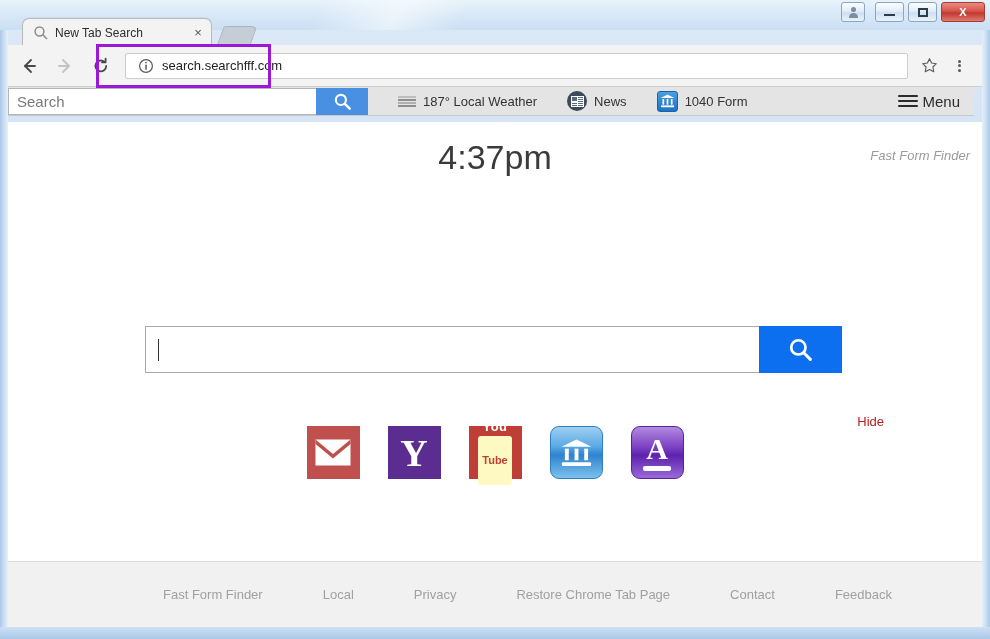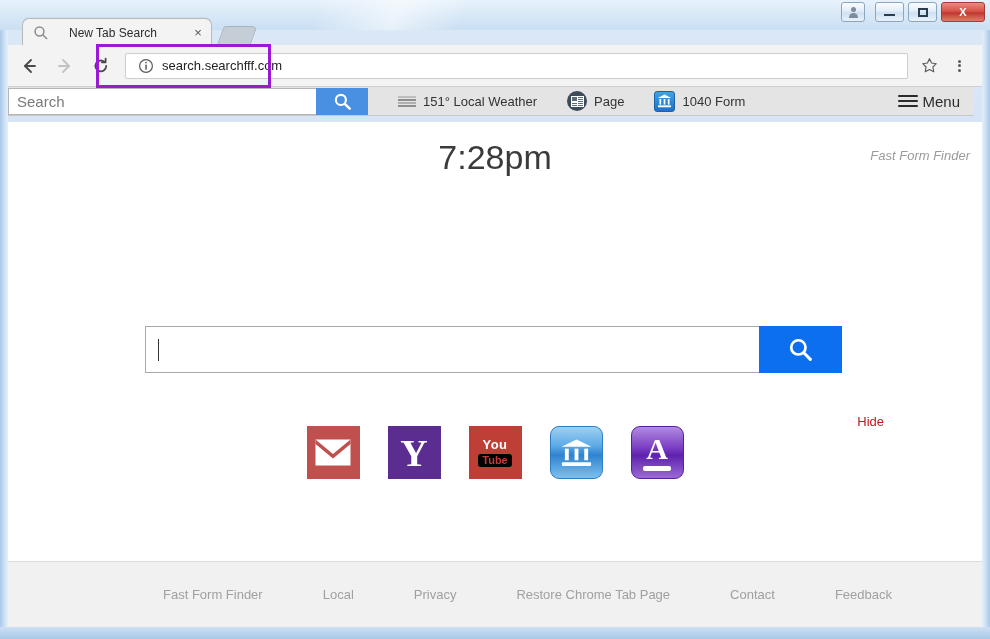--- a/index.html
+++ b/index.html
@@ -62,21 +62,20 @@
   #tabstrip { position: absolute; left: 0; top: 13px; width: 990px; height: 32px; }
   #tab {
     position: absolute; left: 22px; top: 5px;
     width: 190px; height: 28px;
     background: #f3f3f3;
     border: 1px solid #b9b9b9; border-bottom: none;
     border-radius: 7px 7px 0 0;
     display: flex; align-items: center;
     padding: 0 6px 0 10px;
     box-shadow: 0 -1px 1px rgba(0,0,0,0.04);
-    gap: 14px;
   }
   #tab .favicon { width: 16px; height: 16px; flex: 0 0 16px; opacity: .75; }
   #tab .tabtitle {
     flex: 1; font-size: 12px; color: #2c2c2c;
     margin-left: 6px; white-space: nowrap; overflow: hidden;
   }
   #tab .tabclose {
     width: 14px; height: 14px; font-size: 13px; line-height: 13px;
     color: #555; text-align: center; cursor: pointer;
   }
@@ -258,23 +257,23 @@
   .tile.amazon {
     border-radius: 9px;
     background: linear-gradient(180deg,#b18be0 0%, #7c3fc4 40%, #5e22ad 56%, #9a6ad6 100%);
     border: 1px solid #5a1f9e;
   }
   .yglyph {
     color: #fff; font-family: "Liberation Serif", serif;
     font-size: 38px; line-height: 38px; font-weight: bold;
   }
   .ytbox {
-    background: #000000; color: #bf3e35;
+    background: #fef9c3; color: #bf3e35;
     font-size: 11px; font-weight: bold; line-height: 11px;
-    padding: 1px 4px; border-radius: 3px; margin-top: 2px;
+    padding: 19px 4px; border-radius: 3px; margin-top: 2px;
     font-family: "Liberation Sans", sans-serif;
   }
   .ytyou { color: #fff; font-size: 13px; font-weight: bold; line-height: 14px; letter-spacing: .5px; }
   .aglyph {
     color:#fff; font-family:"Liberation Serif", serif; font-size: 30px;
     line-height: 28px; font-weight: bold;
   }
   .abar { width: 28px; height: 5px; background:#fff; border-radius:2px; margin-top:3px; }
 
   #footer {
@@ -399,30 +398,30 @@
     </div>
 
     <div class="extlink">
       <span class="wicon">
         <i></i>
           <i></i>
           <i></i>
           <i></i>
       </span>
       <span class="lbl">
-        <span>151°</span>
+        <span>187°</span>
         <b>Local Weather</b>
       </span>
     </div>
 
     <div class="extlink">
       <span class="newsicon">
           <span class="paper"></span>
         </span>
-      <span class="lbl">Page</span>
+      <span class="lbl">News</span>
     </div>
 
     <div class="extlink">
       <span class="bankicon">
         <svg width="15" height="14" viewBox="0 0 16 15">
           <polygon points="8,0.6 15.2,4.4 0.8,4.4" fill="#fff"></polygon>
           <rect x="2.6" y="5.4" width="1.8" height="6" fill="#fff"></rect>
           <rect x="7.1" y="5.4" width="1.8" height="6" fill="#fff"></rect>
           <rect x="11.6" y="5.4" width="1.8" height="6" fill="#fff"></rect>
           <rect x="1" y="12.2" width="14" height="2" fill="#fff"></rect>
@@ -437,21 +436,21 @@
           <span></span>
           <span></span>
       </span>
       <span>Menu</span>
     </div>
   </div>
 
   <div id="page">
 
     <div id="clockrow">
-      <div id="clock">7:28pm</div>
+      <div id="clock">4:37pm</div>
       <div id="brand">Fast Form Finder</div>
     </div>
 
     <div id="mainsearch">
       <div class="field">
         <span class="caret"></span>
       </div>
       <div class="btn">
         <svg width="27" height="27" viewBox="0 0 28 28">
           <circle cx="11.8" cy="11.8" r="7.4" fill="none" stroke="#fff" stroke-width="2.8"></circle>

